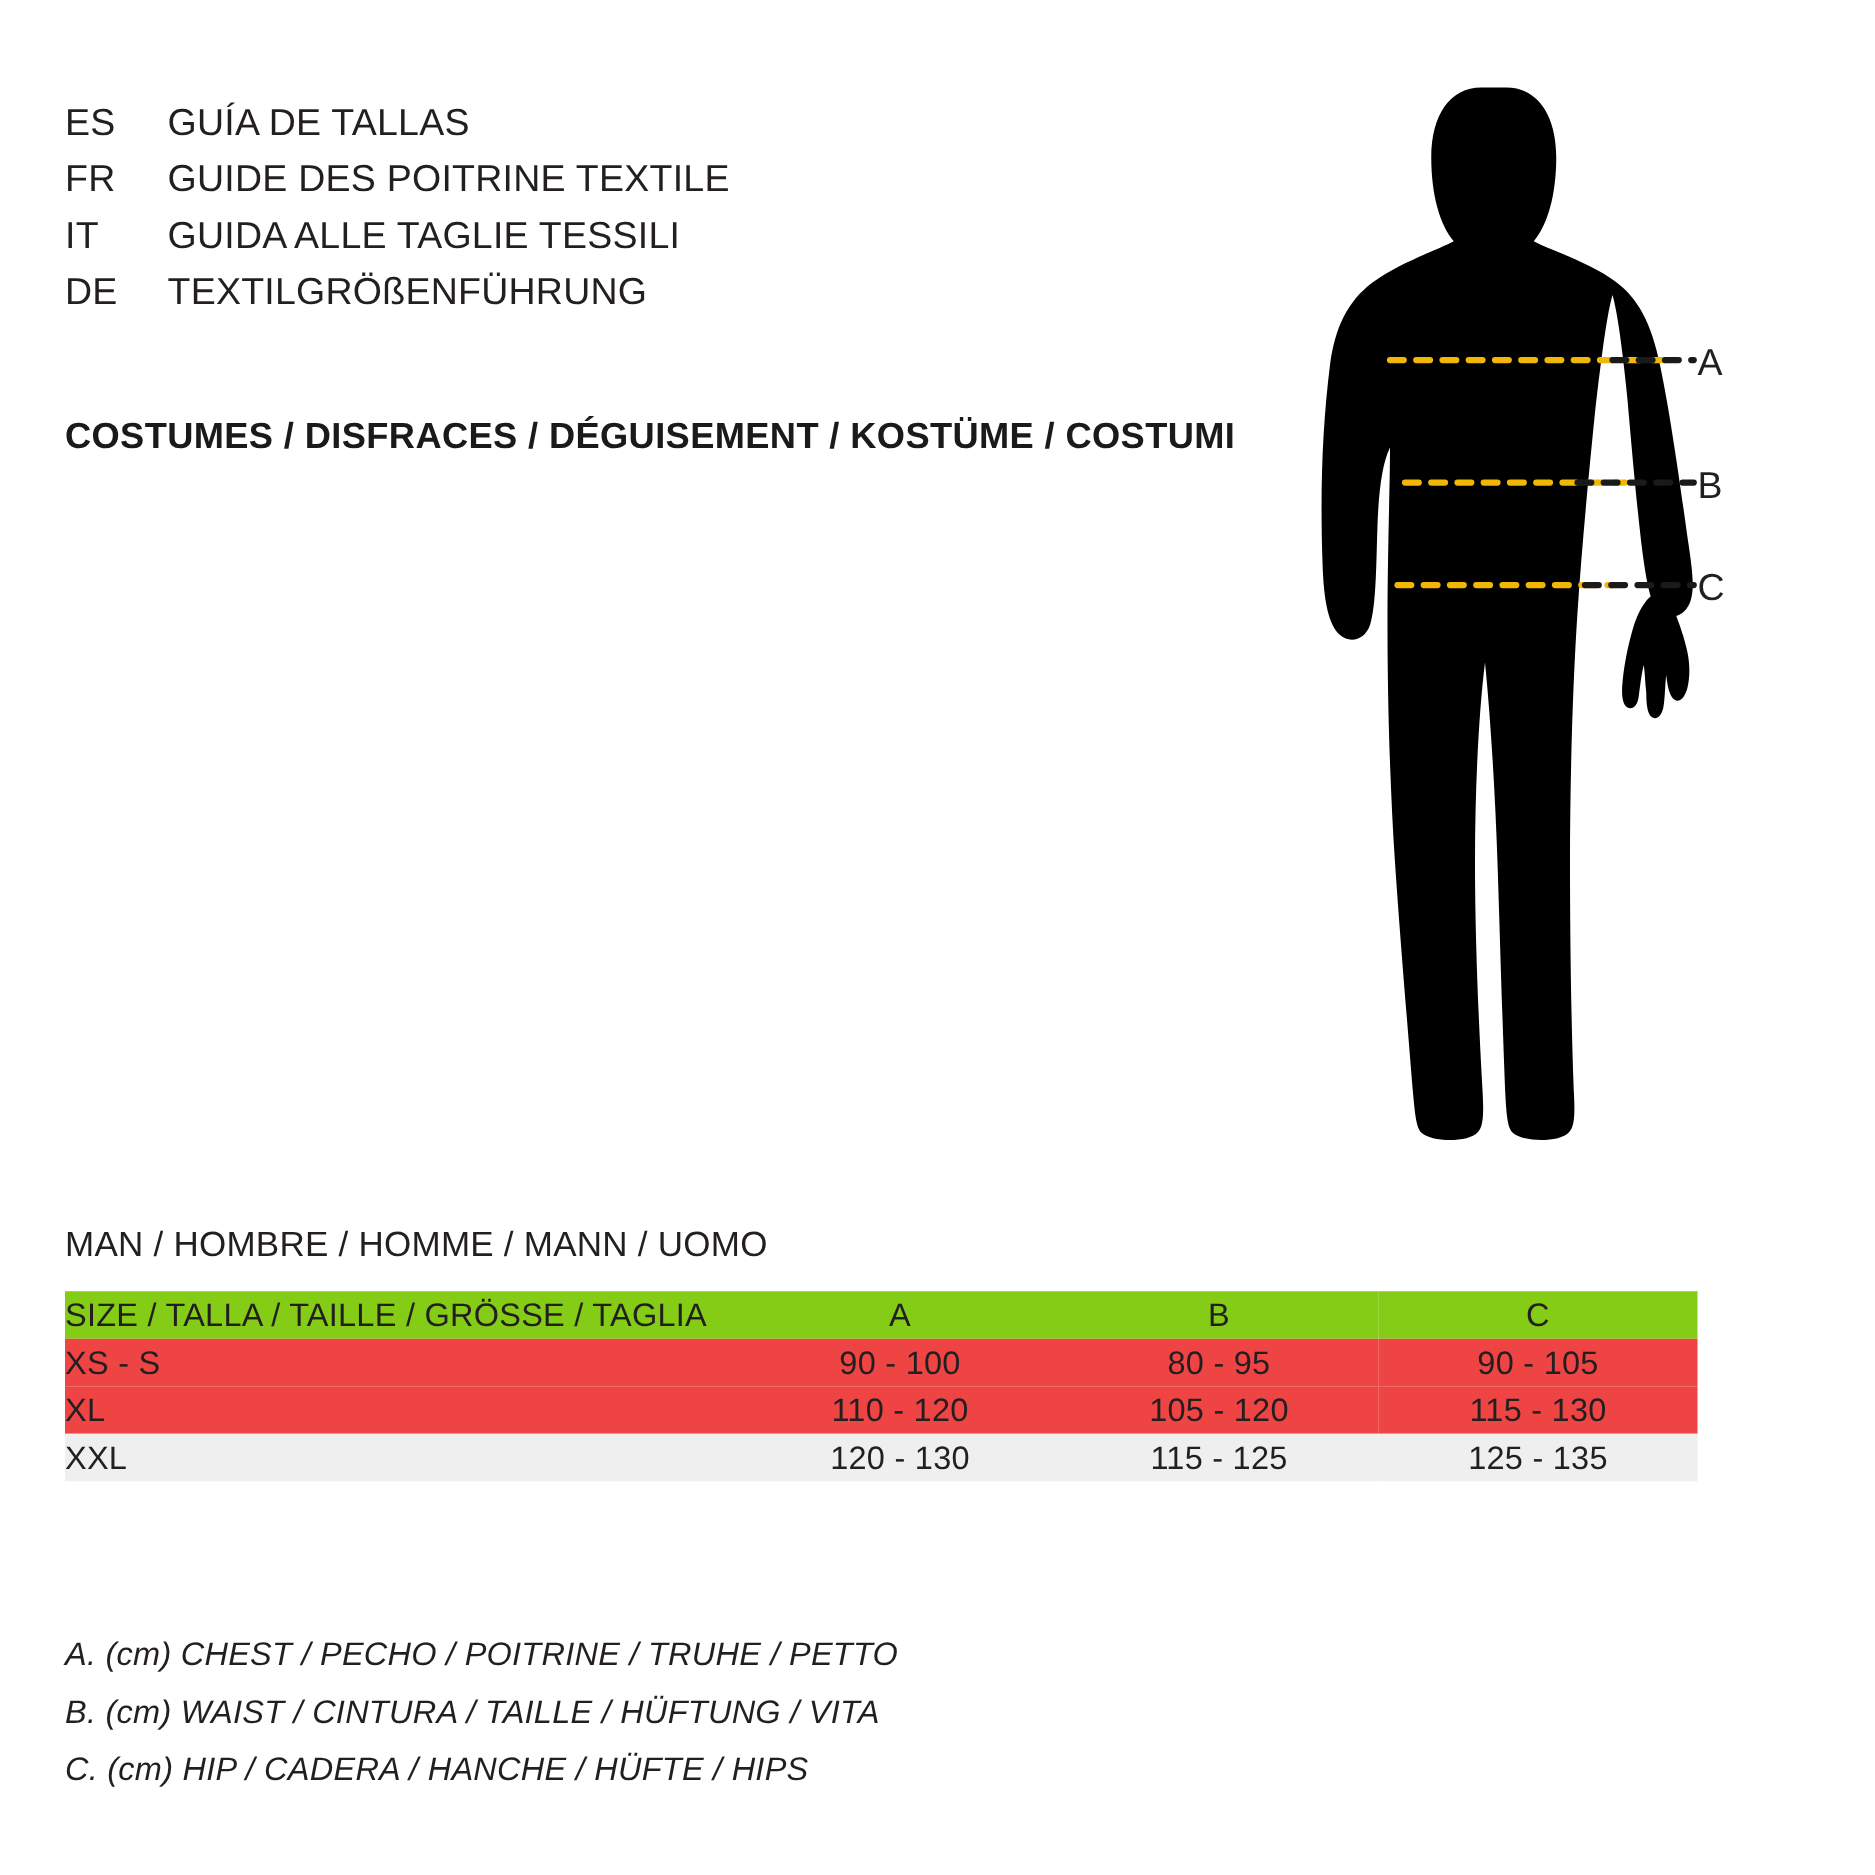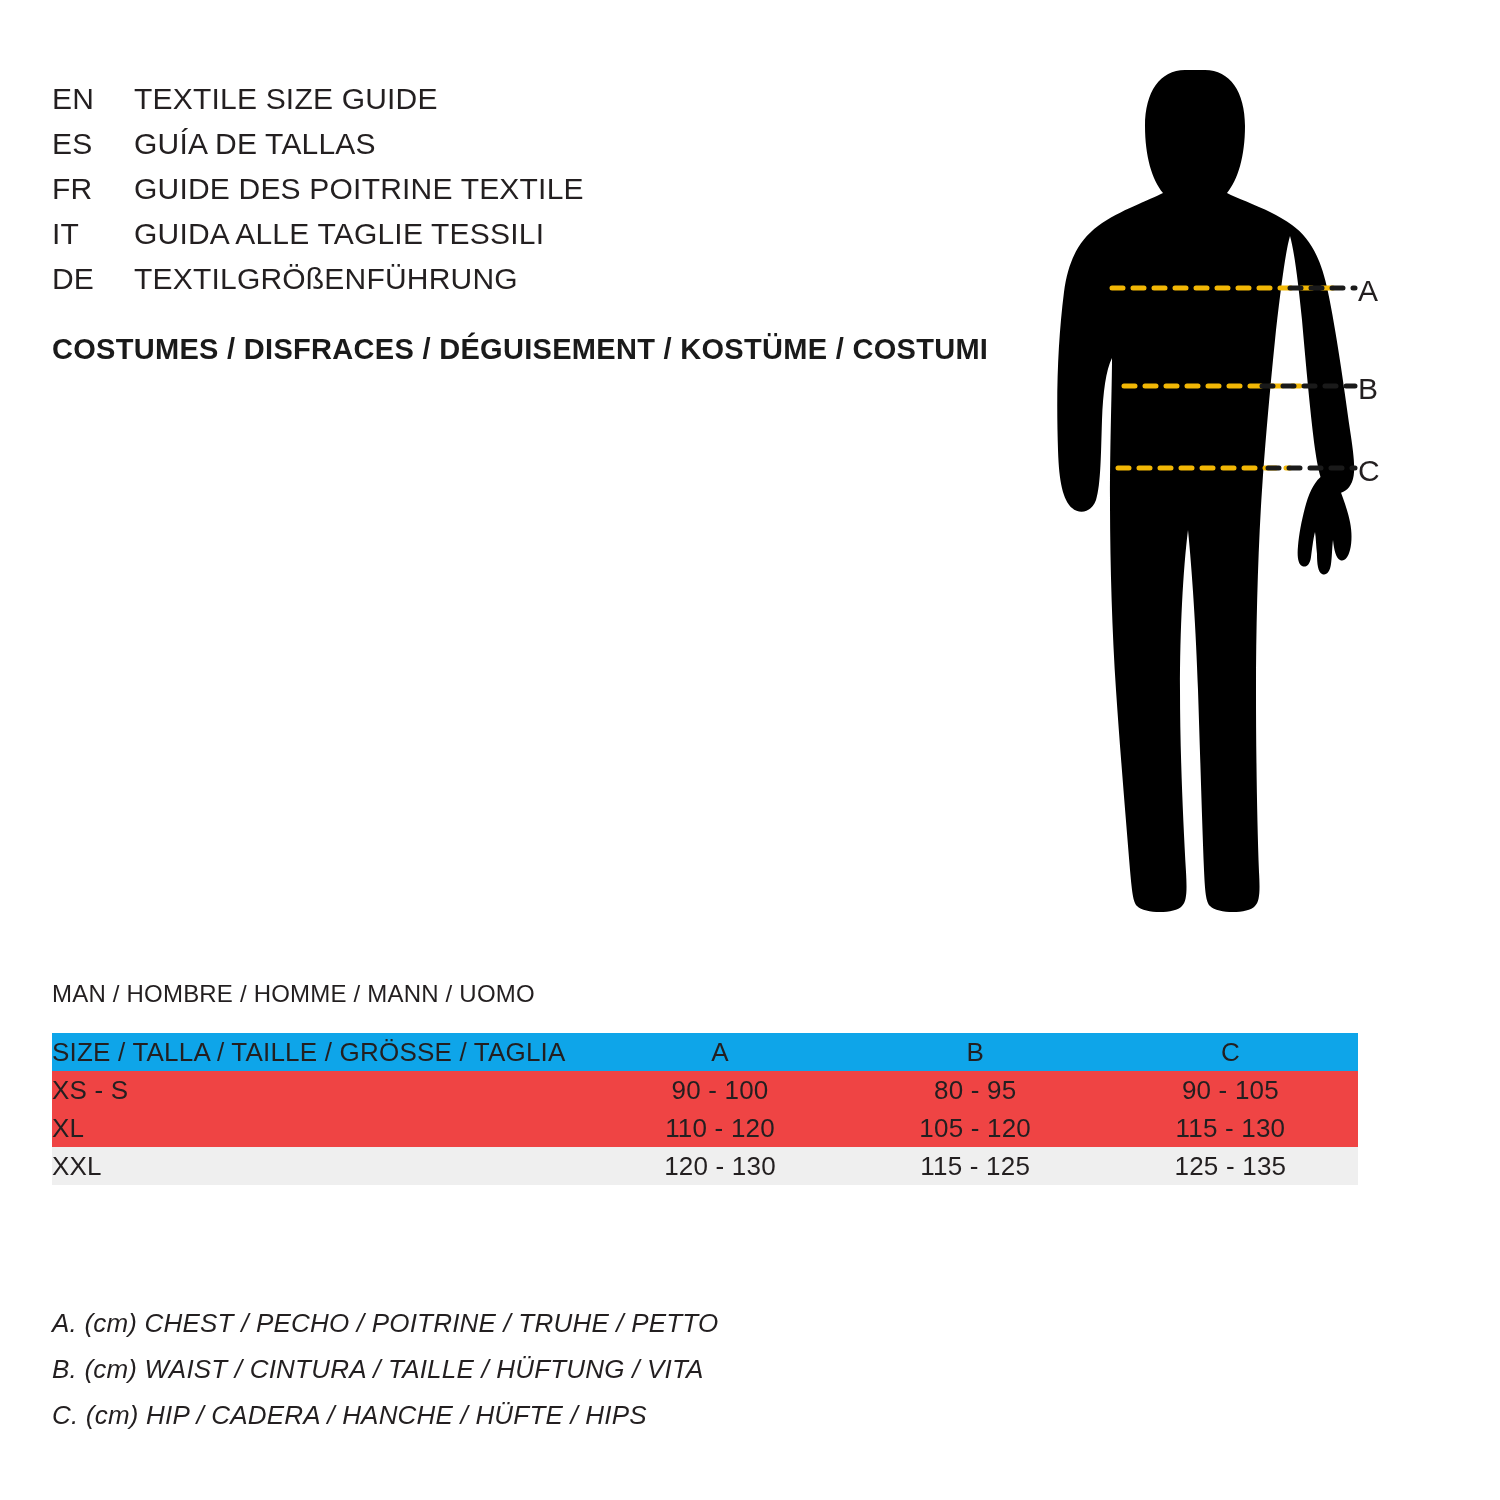--- a/index.html
+++ b/index.html
@@ -66,42 +66,42 @@
   }
   #label-a { left: 358px; top: 244px; }
   #label-b { left: 358px; top: 342px; }
   #label-c { left: 358px; top: 424px; }
 
   
   .table-title {
     position: absolute;
     left: 52px;
     top: 980px;
-    font-size: 24px;
+    font-size: 28px;
     color: #231f20;
     letter-spacing: 0.2px;
   }
   table.size-table {
     position: absolute;
     left: 52px;
     top: 1033px;
     width: 1306px;
     border-collapse: collapse;
     font-size: 26px;
     color: #231f20;
   }
   table.size-table th,
   table.size-table td {
     padding: 0;
     height: 38px;
     font-weight: normal;
     letter-spacing: 0.2px;
   }
   table.size-table thead tr {
-    background: #0ea5e9;
+    background: #84cc16;
   }
   table.size-table tbody tr.odd {
     background: #ef4444;
   }
   table.size-table tbody tr.even {
     background: #efefef;
   }
   th.col-size, td.col-size {
     text-align: left;
     padding-left: 8px;
@@ -121,24 +121,20 @@
     color: #231f20;
     line-height: 46px;
     letter-spacing: 0.2px;
     font-style: italic;
   }
 </style>
 </head>
 <body>
 
 <div class="lang-block">
-  <div class="lang-row">
-    <span class="lang-code">EN</span>
-    <span class="lang-text">TEXTILE SIZE GUIDE</span>
-  </div>
   <div class="lang-row">
     <span class="lang-code">ES</span>
     <span class="lang-text">GUÍA DE TALLAS</span>
   </div>
   <div class="lang-row">
     <span class="lang-code">FR</span>
     <span class="lang-text">GUIDE DES POITRINE TEXTILE</span>
   </div>
   <div class="lang-row">
     <span class="lang-code">IT</span>

